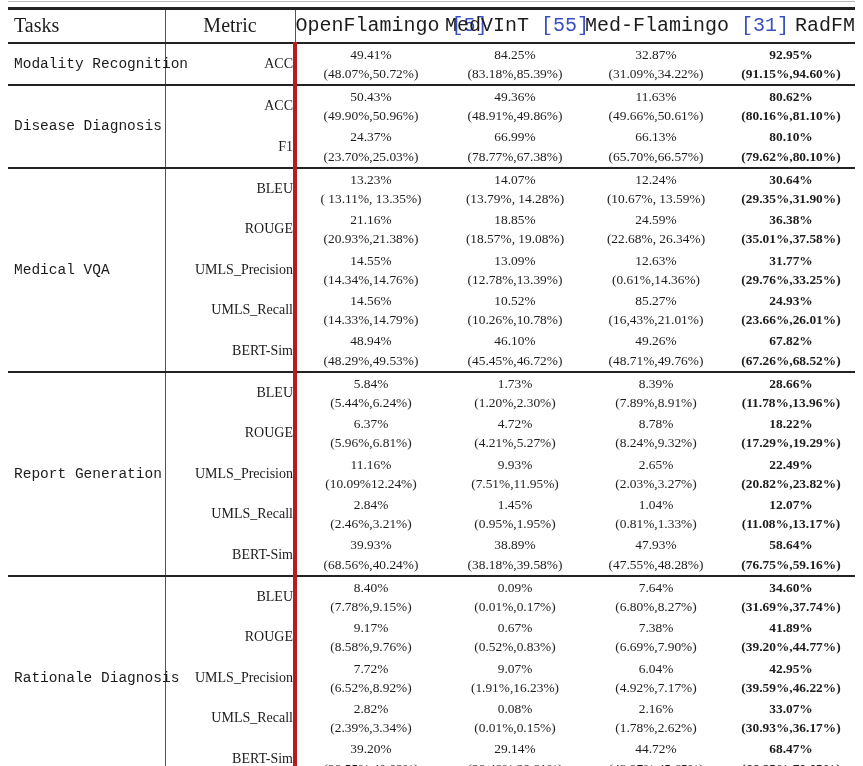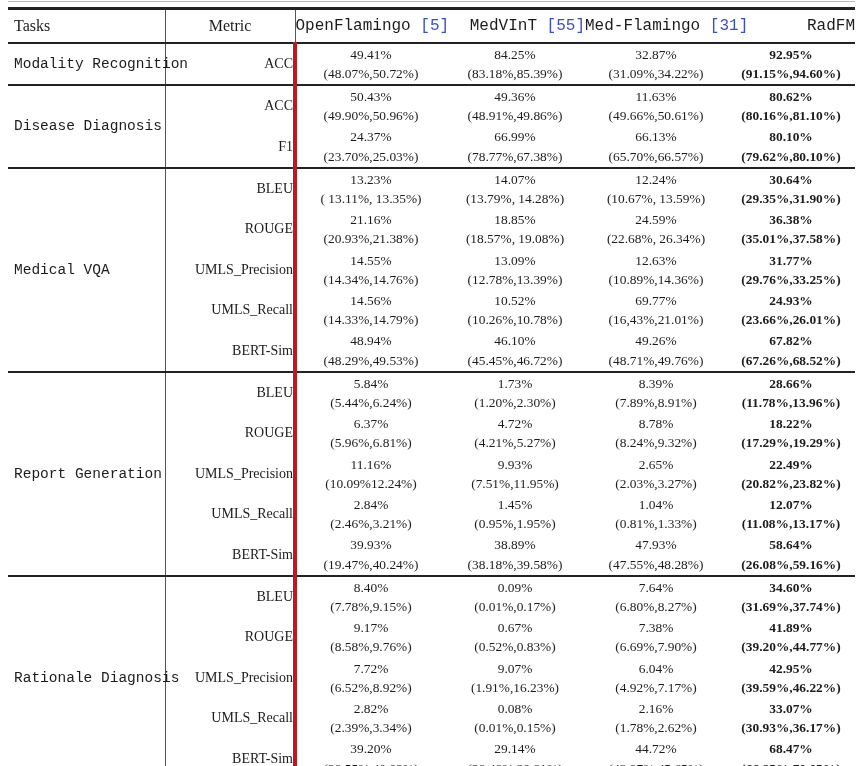--- a/index.html
+++ b/index.html
@@ -26,21 +26,21 @@
     height: 2.5px;
     background: #232323;
   }
   table.results {
     width: 100%;
     border-collapse: collapse;
     table-layout: fixed;
   }
   thead th {
     font-weight: 400;
-    font-size: 16px;
+    font-size: 20px;
     height: 32px;
     vertical-align: middle;
     padding: 0;
     border-bottom: 1.5px solid #2c2c2c;
     white-space: nowrap;
   }
   th.h-tasks { text-align: left; padding-left: 6px; border-right: 1px solid #555; }
   th.h-metric { text-align: center; border-right: 1px solid #555; }
   th.h-model { text-align: right; font-family: Liberation Mono, monospace; }
   .cite { color: #3a50c2; }
@@ -216,39 +216,39 @@
             <td class="value-cell">
               <div class="val">14.55%</div>
               <div class="ci">(14.34%,14.76%)</div>
             </td>
             <td class="value-cell">
               <div class="val">13.09%</div>
               <div class="ci">(12.78%,13.39%)</div>
             </td>
             <td class="value-cell">
               <div class="val">12.63%</div>
-              <div class="ci">(10.89%,14.36%)</div>
+              <div class="ci">(0.61%,14.36%)</div>
             </td>
             <td class="value-cell best">
               <div class="val">31.77%</div>
               <div class="ci">(29.76%,33.25%)</div>
             </td>
           </tr>
           <tr>
             <td class="metric-cell">UMLS_Recall</td>
             <td class="value-cell">
               <div class="val">14.56%</div>
               <div class="ci">(14.33%,14.79%)</div>
             </td>
             <td class="value-cell">
               <div class="val">10.52%</div>
               <div class="ci">(10.26%,10.78%)</div>
             </td>
             <td class="value-cell">
-              <div class="val">69.77%</div>
+              <div class="val">85.27%</div>
               <div class="ci">(16,43%,21.01%)</div>
             </td>
             <td class="value-cell best">
               <div class="val">24.93%</div>
               <div class="ci">(23.66%,26.01%)</div>
             </td>
           </tr>
           <tr>
             <td class="metric-cell">BERT-Sim</td>
             <td class="value-cell">
@@ -342,33 +342,33 @@
             </td>
             <td class="value-cell best">
               <div class="val">12.07%</div>
               <div class="ci">(11.08%,13.17%)</div>
             </td>
           </tr>
           <tr>
             <td class="metric-cell">BERT-Sim</td>
             <td class="value-cell">
               <div class="val">39.93%</div>
-              <div class="ci">(19.47%,40.24%)</div>
+              <div class="ci">(68.56%,40.24%)</div>
             </td>
             <td class="value-cell">
               <div class="val">38.89%</div>
               <div class="ci">(38.18%,39.58%)</div>
             </td>
             <td class="value-cell">
               <div class="val">47.93%</div>
               <div class="ci">(47.55%,48.28%)</div>
             </td>
             <td class="value-cell best">
               <div class="val">58.64%</div>
-              <div class="ci">(26.08%,59.16%)</div>
+              <div class="ci">(76.75%,59.16%)</div>
             </td>
           </tr>
           <tr class="section-start">
             <td class="task-cell" rowspan="5">Rationale Diagnosis</td>
             <td class="metric-cell">BLEU</td>
             <td class="value-cell">
               <div class="val">8.40%</div>
               <div class="ci">(7.78%,9.15%)</div>
             </td>
             <td class="value-cell">

